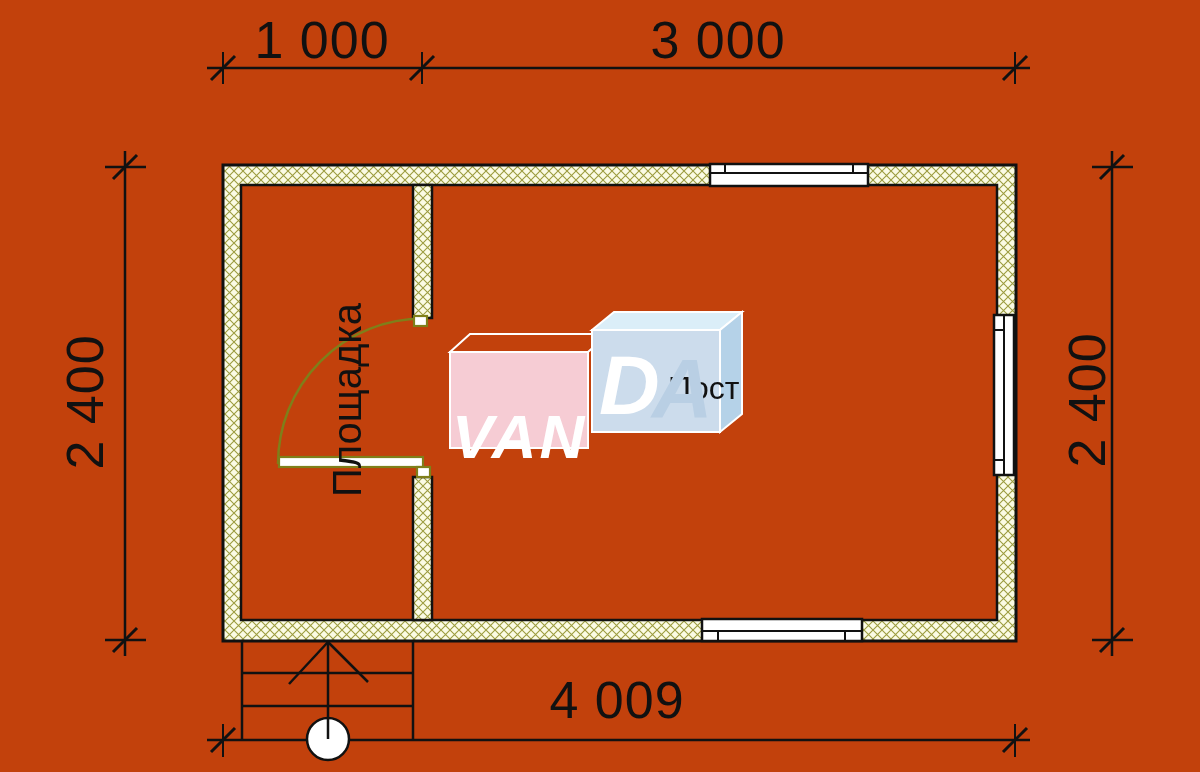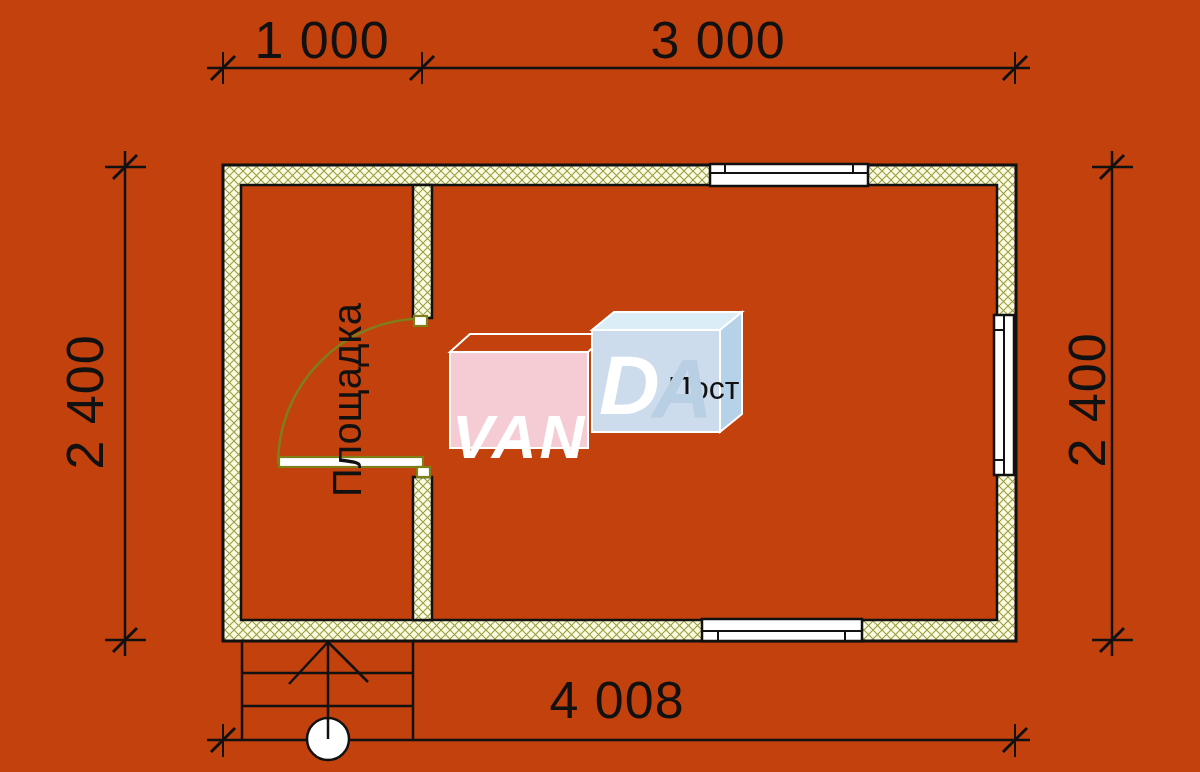--- a/index.html
+++ b/index.html
@@ -119,21 +119,21 @@
       <polygon points="592,330 720,330 742,312 614,312" style="fill:var(--wm-pale-blue-top)"></polygon>
       <polygon points="720,330 742,312 742,414 720,432" style="fill:var(--wm-blue-side)"></polygon>
       <rect x="592" y="330" width="128" height="102" style="fill:var(--wm-blue-front)"></rect>
     </g>
   </svg>
 
   <div class="label dim-label" style="left:222px;top:14px;width:200px;">1 000</div>
   <div class="label dim-label" style="left:618px;top:14px;width:200px;">3 000</div>
   <div class="label dim-label rot" style="left:-15px;top:376px;width:200px;">2 400</div>
   <div class="label dim-label rot" style="left:987px;top:374px;width:200px;">2 400</div>
-  <div class="label dim-label" style="left:517px;top:674px;width:200px;">4 008</div>
+  <div class="label dim-label" style="left:517px;top:674px;width:200px;">4 009</div>
 
   <div class="label room-label rot" style="left:227px;top:380px;width:240px;font-size:40px;">Площадка</div>
   <div class="label room-label" style="left:668px;top:372px;">Пост</div>
 
   <div class="wm-letter wm-van">VAN</div>
   <div class="wm-letter wm-d">D</div>
   <div class="wm-letter wm-a">A</div>
 
 </div>
 

